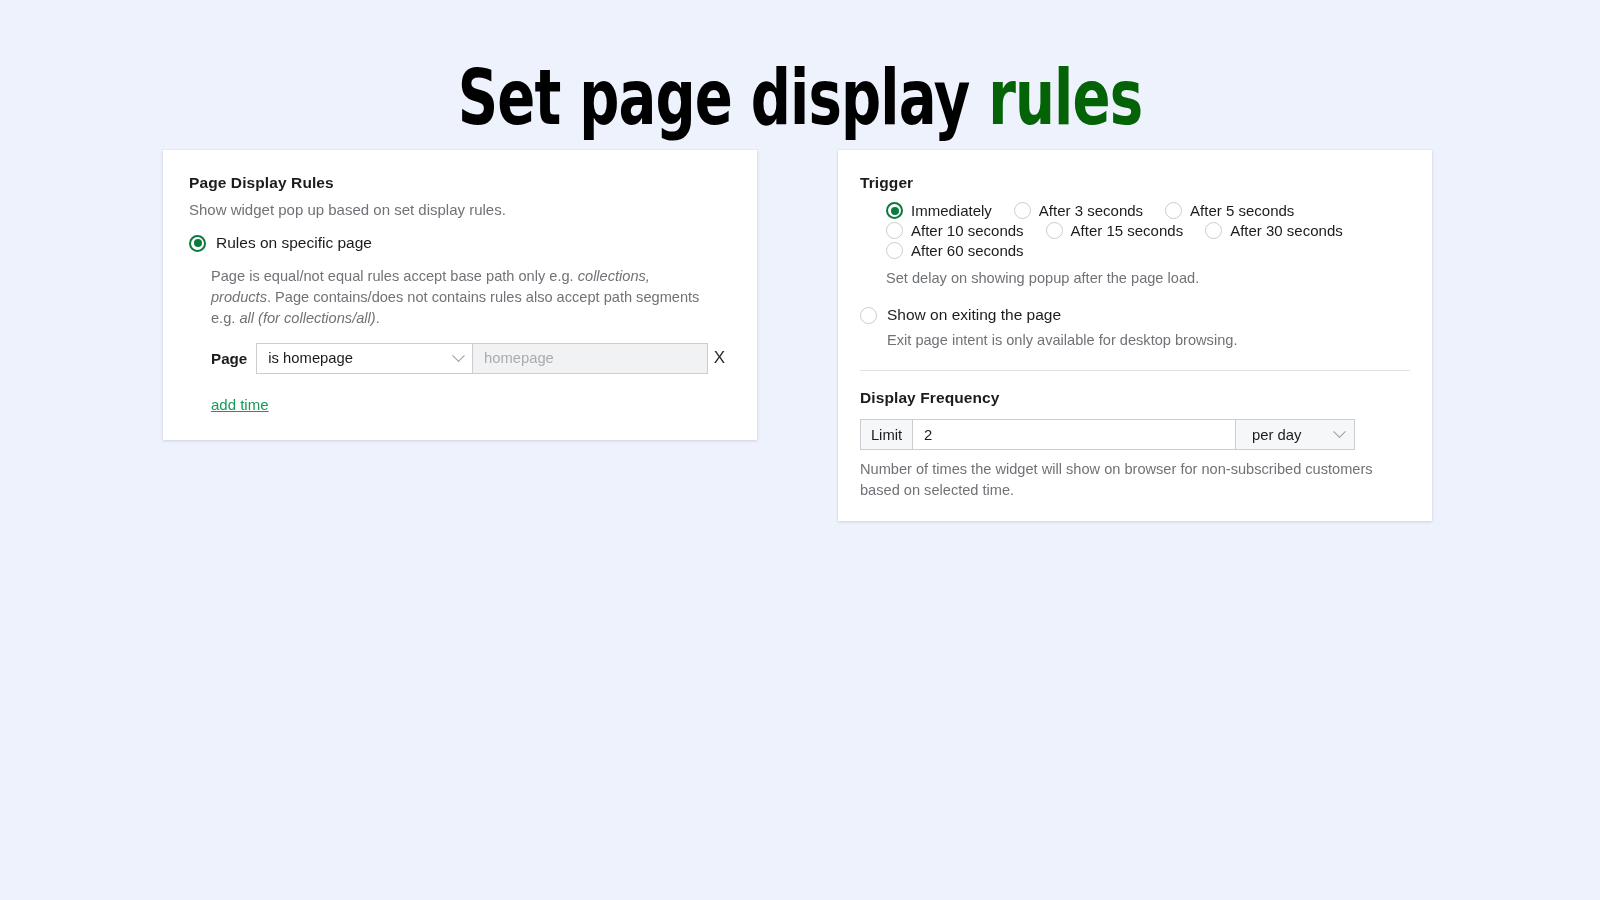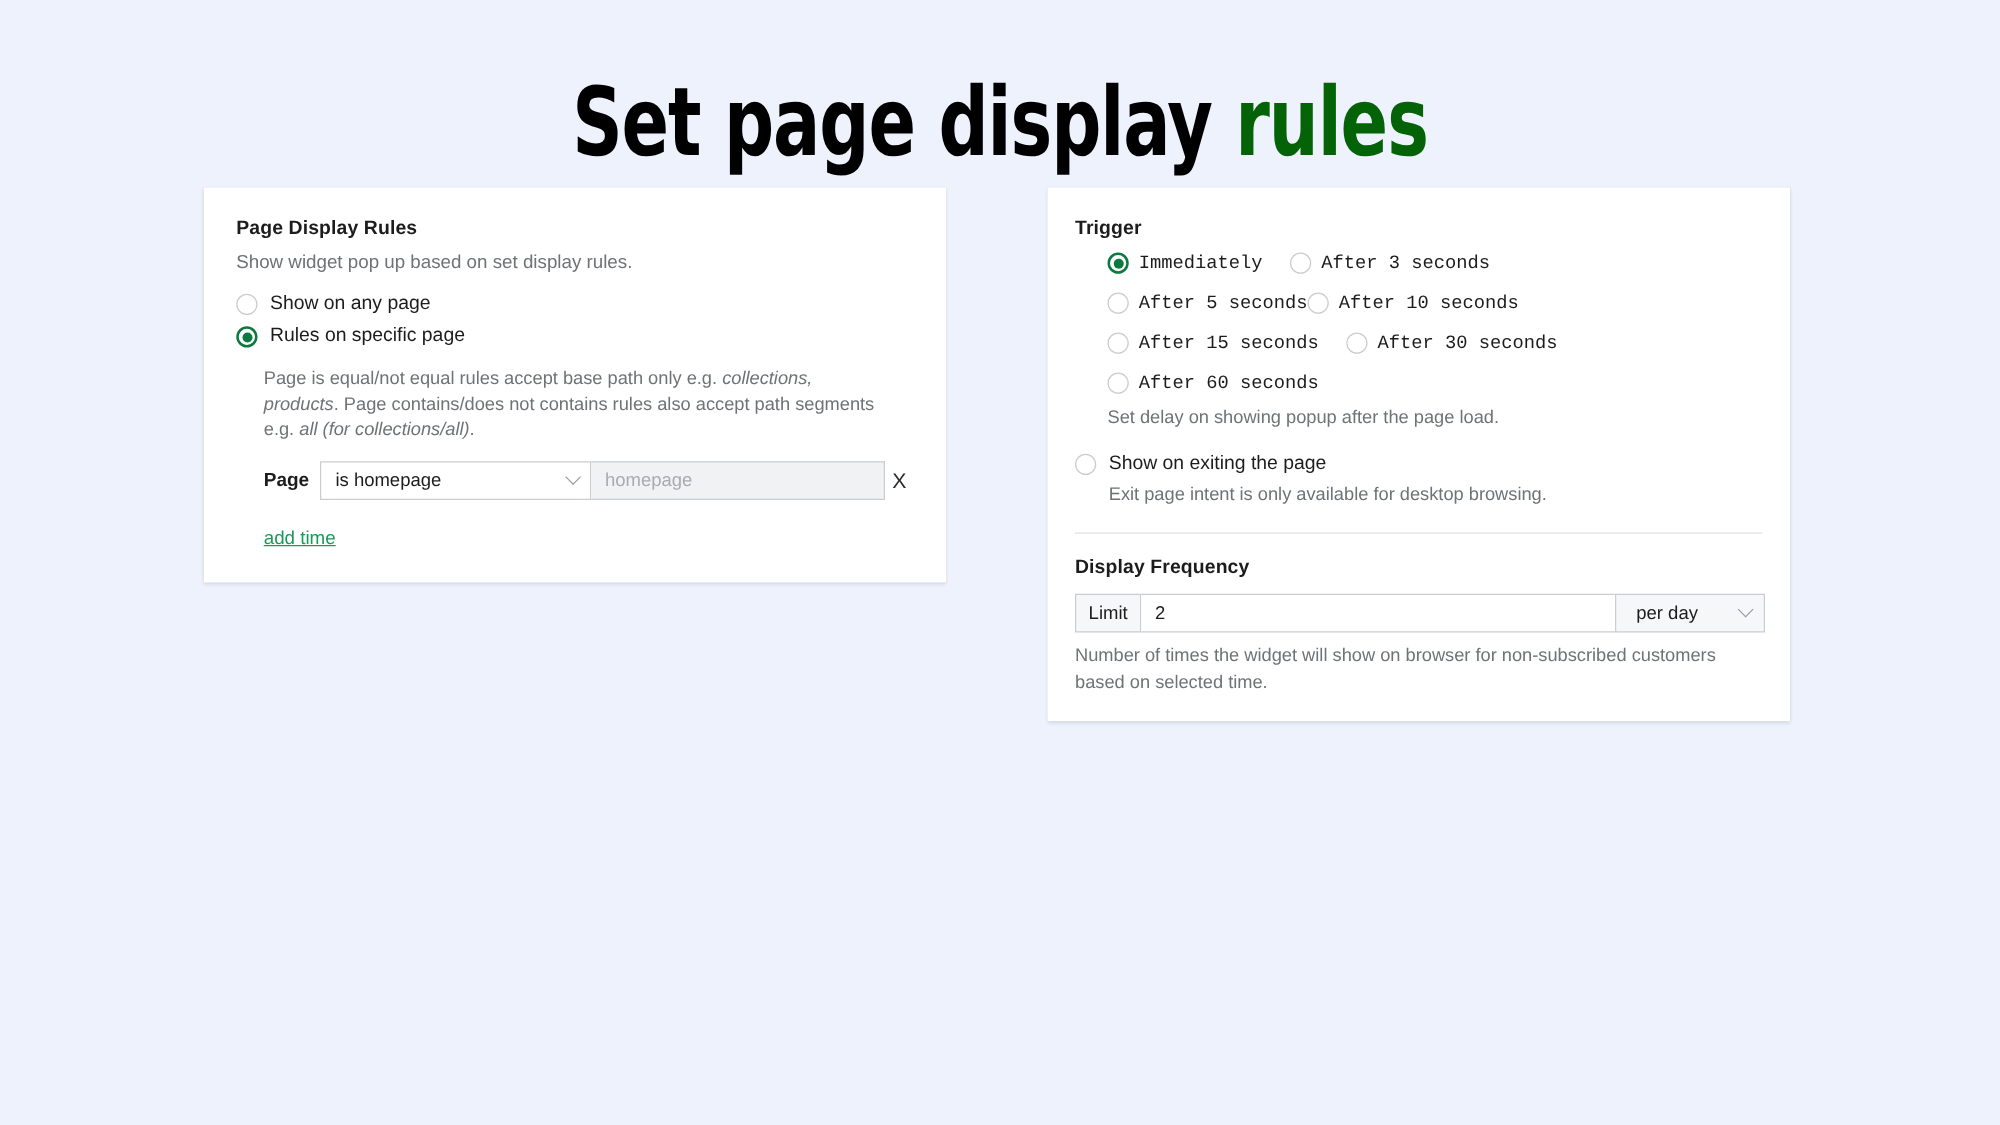--- a/index.html
+++ b/index.html
@@ -176,22 +176,21 @@
     text-decoration: underline;
     cursor: pointer;
   }
 
   
   .timer-options {
     display: flex;
     flex-wrap: wrap;
     margin: 10px 0 0 26px;
     width: 470px;
-    row-gap: 14px;
-    font-family: Liberation Mono, monospace;
+    row-gap: 2px;
   }
   .timer-options .radio-row {
     margin-bottom: 0;
     margin-right: 22px;
     gap: 8px;
   }
   .timer-options .radio-label { font-size: 15px; }
 
   .sub-note {
     font-size: 14.6px;
@@ -207,21 +206,21 @@
   .divider {
     height: 1px;
     background: #dfe1e6;
     margin: 22px 0 18px 0;
   }
 
   .limit-group {
     display: flex;
     align-items: stretch;
     margin-top: 12px;
-    width: 552px;
+    width: 495px;
   }
   .limit-prefix {
     width: 53px;
     border: 1px solid #cbcdd2;
     background: #f6f7f8;
     display: flex;
     align-items: center;
     justify-content: center;
     font-size: 14.8px;
     color: #1c1c1c;
@@ -266,24 +265,20 @@
 <h1 class="page-title">
   <span>Set page display </span><span class="accent">rules</span>
 </h1>
 
 <div class="board">
 
   <div class="card card-left">
     <div class="section-title">Page Display Rules</div>
     <div class="section-sub">Show widget pop up based on set display rules.</div>
 
-    <div class="radio-row">
-      <span class="radio"></span>
-      <span class="radio-label">Show on any page</span>
-    </div>
 
     <div class="radio-row">
       <span class="radio checked"></span>
       <span class="radio-label">Rules on specific page</span>
     </div>
 
     <div class="helper-block">
       <span>Page is equal/not equal rules accept base path only e.g. </span><i>collections, products</i><span>. Page contains/does not contains rules also accept path segments e.g. </span><i>all (for collections/all)</i><span>.</span>
     </div>
 

